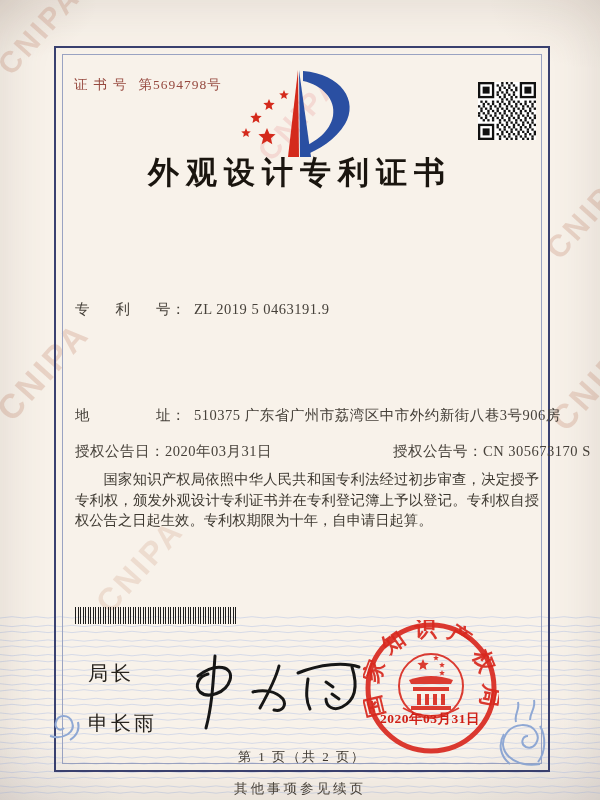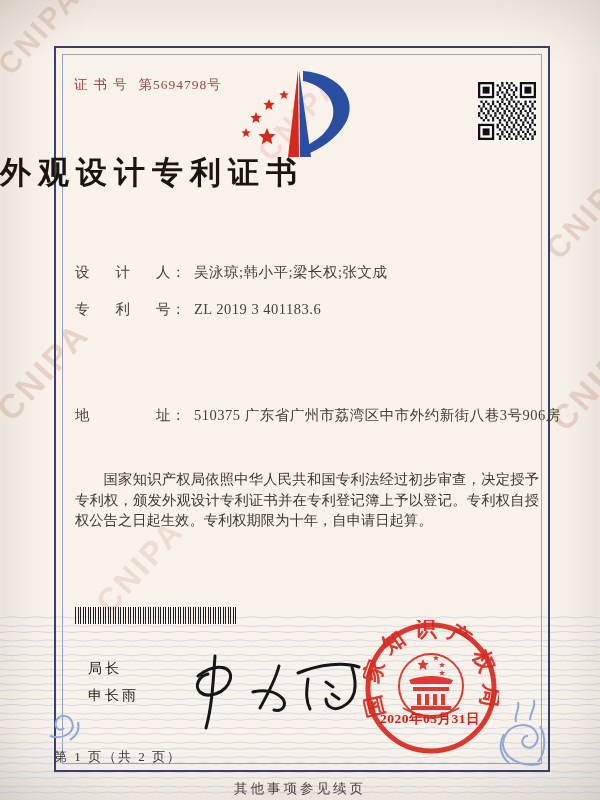--- a/index.html
+++ b/index.html
@@ -15,38 +15,38 @@
     box-shadow:inset 0 0 55px rgba(90,70,55,.16);}
   .frame-outer{position:absolute;left:54px;top:46px;right:50px;bottom:28px;
     border:2px solid #3a4170;}
   .frame-inner{position:absolute;left:62px;top:54px;right:58px;bottom:36px;
     border:1px solid #9aa3c2;}
   .cert-no{position:absolute;left:74px;top:76px;font-size:13.5px;letter-spacing:1px;
     color:#96493f;}
   .cert-no .lbl{letter-spacing:6px;margin-right:6px;}
   .qr{position:absolute;left:478px;top:82px;width:58px;height:58px;}
   .logo{position:absolute;left:230px;top:62px;width:140px;height:102px;}
-  .title{position:absolute;left:0;right:0;top:152px;font-size:31px;
+  .title{position:absolute;left:0;right:0;top:152px;text-align:center;font-size:31px;
     font-weight:bold;letter-spacing:7px;color:#1a150f;}
   .frow{position:absolute;left:75px;font-size:14.5px;color:#46413a;letter-spacing:.5px;
     white-space:nowrap;}
   .flabel{display:inline-block;width:96px;text-align:justify;text-align-last:justify;
     vertical-align:bottom;}
   .fcolon{margin-right:8px;}
   .grant-right{position:absolute;left:318px;top:0;}
   .body-text{position:absolute;left:75px;top:469px;width:464px;font-size:14.3px;
     line-height:20.6px;color:#3d3830;text-align:justify;}
   .body-text p{margin:0;text-indent:2em;}
   .barcode{position:absolute;left:75px;top:607px;width:166px;height:17px;}
-  .signer{position:absolute;left:88px;font-size:14px;letter-spacing:3px;color:#26221d;text-align:center;}
+  .signer{position:absolute;left:88px;font-size:20px;letter-spacing:3px;color:#26221d;text-align:center;}
   .signature{position:absolute;left:172px;top:636px;width:200px;height:100px;}
   .seal{position:absolute;left:363px;top:620px;width:136px;height:136px;}
   .seal-date{position:absolute;left:360px;top:710px;width:140px;text-align:center;
     font-size:13.5px;font-weight:bold;color:#cf1f16;letter-spacing:.5px;white-space:nowrap;}
-  .page-footer{position:absolute;left:54px;right:50px;top:748px;
+  .page-footer{position:absolute;left:54px;right:50px;top:748px;text-align:center;
     font-size:13px;letter-spacing:2px;color:#3d3830;}
   .continuation{position:absolute;left:0;right:0;top:780px;text-align:center;
     font-size:13.5px;letter-spacing:3px;color:#4a443c;}
   .waves{position:absolute;left:0;top:612px;width:600px;height:188px;pointer-events:none;}
   .ornament{position:absolute;pointer-events:none;}
   .orn-right{left:486px;top:696px;width:64px;height:76px;}
   .orn-left{left:44px;top:706px;width:40px;height:40px;}
   .wm{position:absolute;font-family:"Liberation Sans","DejaVu Sans",sans-serif;
     font-weight:bold;color:rgba(200,140,115,.30);transform:rotate(-48deg);
     letter-spacing:3px;pointer-events:none;}
@@ -309,28 +309,31 @@
         <polygon points="246.0,128.0 247.3,131.2 250.8,131.5 248.1,133.7 248.9,137.0 246.0,135.3 243.1,137.0 243.9,133.7 241.2,131.5 244.7,131.2" fill="#d42a1c"></polygon>
         <polygon points="267.0,128.0 269.4,133.7 275.6,134.2 270.9,138.3 272.3,144.3 267.0,141.1 261.7,144.3 263.1,138.3 258.4,134.2 264.6,133.7" fill="#d42a1c"></polygon>
       </g>
     <path d="M298,70 L288,157 L299,157 Z" fill="#d42a1c"></path>
     <path d="M299,70 L300,157 L311,157 Z" fill="#2a4fa2"></path>
     <path d="M303,71 C341,74 359,101 345,124 C336,139 319,150 303,156 L303,147 C315,142 330,132 333,116 C336,99 322,85 303,81 Z" fill="#2a4fa2"></path>
   </svg>
 
   <div class="title">外观设计专利证书</div>
 
-  <div class="frow" style="top:263px">
-    <span class="flabel">设计人</span><span class="fcolon">：</span><span>吴泳琼;韩小平;梁长权;张文成</span>
-  </div>
   <div class="frow" style="top:300px">
-    <span class="flabel">专利号</span><span class="fcolon">：</span><span>ZL 2019 3 401183.6</span>
+    <span class="flabel">专利号</span><span class="fcolon">：</span><span>ZL 2019 5 0463191.9</span>
   </div>
   <div class="frow" style="top:406px">
     <span class="flabel">地址</span><span class="fcolon">：</span><span>510375 广东省广州市荔湾区中市外约新街八巷3号906房</span>
+  </div>
+  <div class="frow" style="top:442px">
+    <span>授权公告日</span><span>：</span><span>2020年03月31日</span>
+    <span class="grant-right">
+      <span>授权公告号</span><span>：</span><span>CN 305673170 S</span>
+    </span>
   </div>
 
   <div class="body-text">
     <p>国家知识产权局依照中华人民共和国专利法经过初步审查，决定授予专利权，颁发外观设计专利证书并在专利登记簿上予以登记。专利权自授权公告之日起生效。专利权期限为十年，自申请日起算。</p>
   </div>
 
   <svg class="barcode" id="barcode" viewBox="0 0 166 17">
       <rect x="0" y="0" width="1" height="17" fill="#1c1c1c"></rect>
       <rect x="3" y="0" width="1" height="17" fill="#1c1c1c"></rect>
       <rect x="5" y="0" width="1" height="17" fill="#1c1c1c"></rect>
@@ -392,21 +395,21 @@
       <rect x="145" y="0" width="1" height="17" fill="#1c1c1c"></rect>
       <rect x="148" y="0" width="1" height="17" fill="#1c1c1c"></rect>
       <rect x="150" y="0" width="1" height="17" fill="#1c1c1c"></rect>
       <rect x="153" y="0" width="1" height="17" fill="#1c1c1c"></rect>
       <rect x="155" y="0" width="1" height="17" fill="#1c1c1c"></rect>
       <rect x="158" y="0" width="1" height="17" fill="#1c1c1c"></rect>
       <rect x="160" y="0" width="1" height="17" fill="#1c1c1c"></rect>
     </svg>
 
   <div class="signer" style="top:660px">局长</div>
-  <div class="signer" style="top:687px">申长雨</div>
+  <div class="signer" style="top:710px">申长雨</div>
 
   <svg class="signature" viewBox="170 636 200 100">
     <g fill="none" stroke="#161616" stroke-width="3" stroke-linecap="round">
       <path d="M196,676 C214,662 232,666 228,680 C224,693 206,699 198,692 C192,686 197,676 206,674"></path>
       <path d="M213,656 C211,684 210,706 204,728"></path>
       <path d="M258,708 C268,690 274,678 277,666"></path>
       <path d="M251,692 C262,689 274,691 281,699 C285,706 280,712 272,710"></path>
       <path d="M296,673 C318,664 342,662 357,667"></path>
       <path d="M306,679 C304,693 304,701 308,709"></path>
       <path d="M350,667 C356,686 354,700 340,707 C332,711 324,707 324,699"></path>

